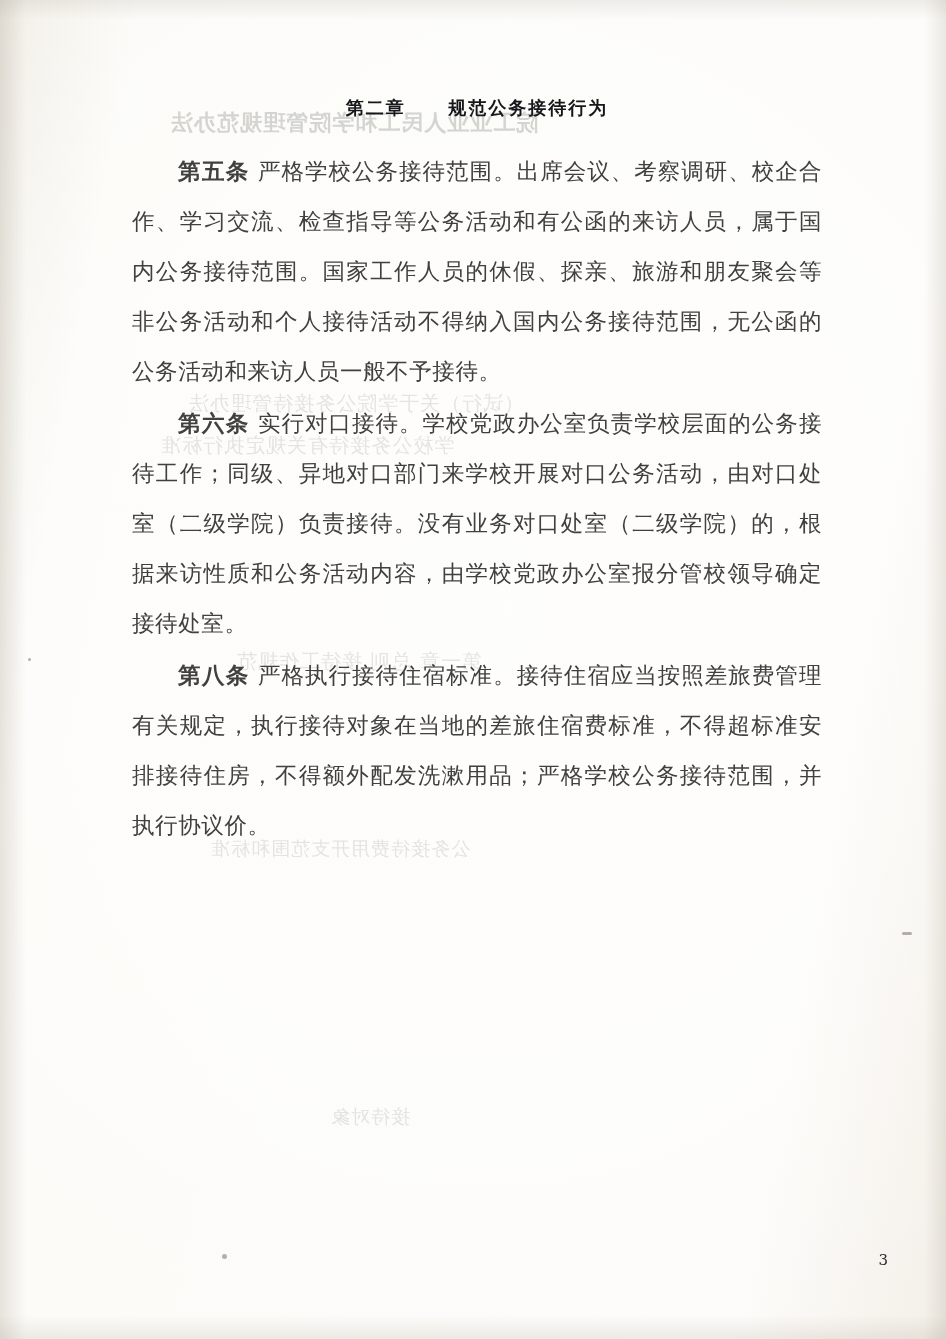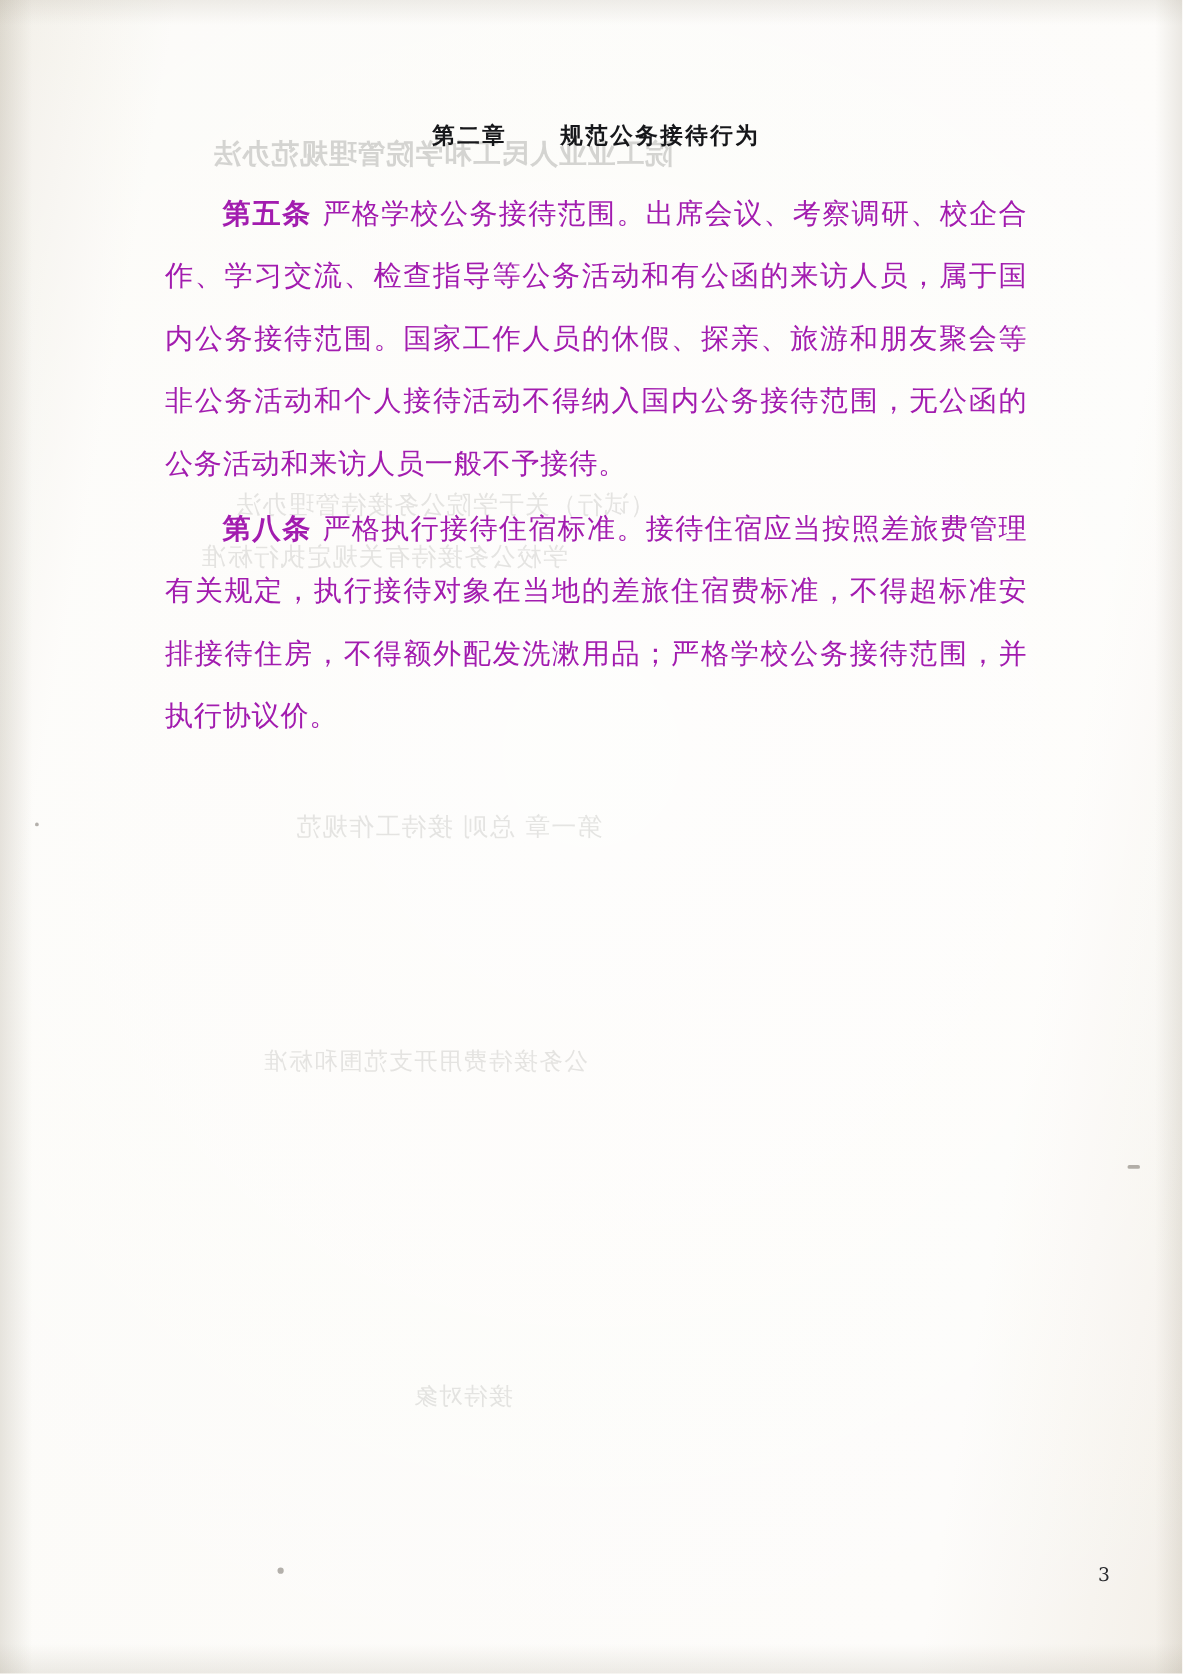--- a/index.html
+++ b/index.html
@@ -83,21 +83,21 @@
     font-family: "DejaVu Sans", "Liberation Sans", sans-serif;
   }
   .title-gap {
     display: inline-block;
     width: 26px;
   }
 
   .para {
     font-size: 22.5px;
     line-height: 50px;
-    color: #a21caf;
+    color: #404040;
     text-align: justify;
     text-justify: inter-ideograph;
     margin: 0 0 2px 0;
     text-indent: 46px;
     letter-spacing: 0.6px;
   }
   .para .lead {
     font-weight: 600;
     letter-spacing: 1px;
   }
@@ -147,20 +147,24 @@
       <span>第二章</span>
       <span class="title-gap"></span>
       <span>规范公务接待行为</span>
     </h1>
 
     <p class="para">
       <span class="lead">第五条</span>
       <span>严格学校公务接待范围。出席会议、考察调研、校企合作、学习交流、检查指导等公务活动和有公函的来访人员，属于国内公务接待范围。国家工作人员的休假、探亲、旅游和朋友聚会等非公务活动和个人接待活动不得纳入国内公务接待范围，无公函的公务活动和来访人员一般不予接待。</span>
     </p>
 
+    <p class="para">
+      <span class="lead">第六条</span>
+      <span>实行对口接待。学校党政办公室负责学校层面的公务接待工作；同级、异地对口部门来学校开展对口公务活动，由对口处室（二级学院）负责接待。没有业务对口处室（二级学院）的，根据来访性质和公务活动内容，由学校党政办公室报分管校领导确定接待处室。</span>
+    </p>
 
 
     <p class="para">
       <span class="lead">第八条</span>
       <span>严格执行接待住宿标准。接待住宿应当按照差旅费管理有关规定，执行接待对象在当地的差旅住宿费标准，不得超标准安排接待住房，不得额外配发洗漱用品；严格学校公务接待范围，并执行协议价。</span>
     </p>
 
 
   </div>
 

